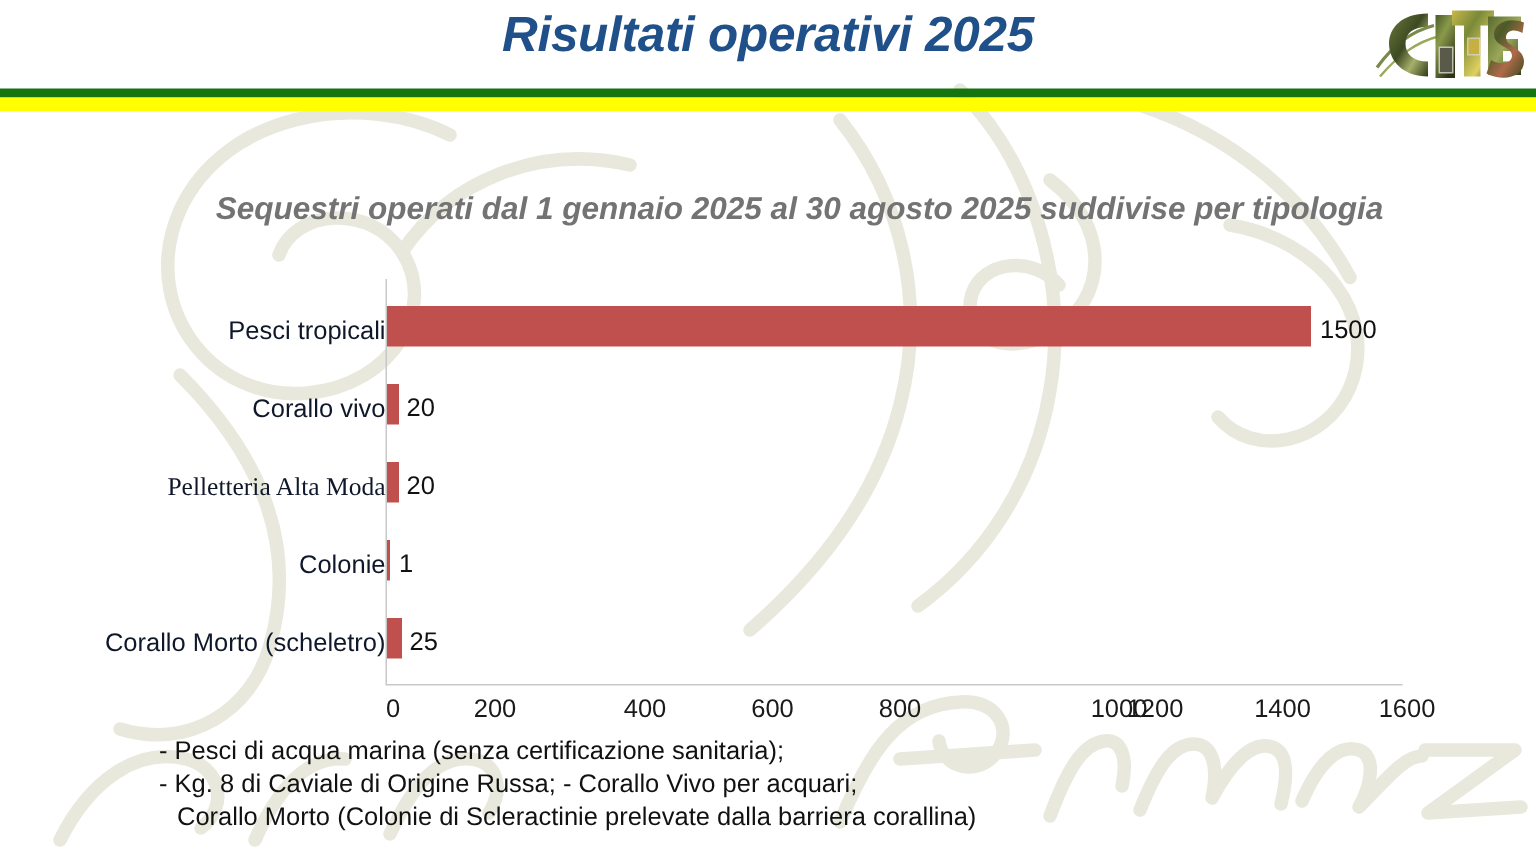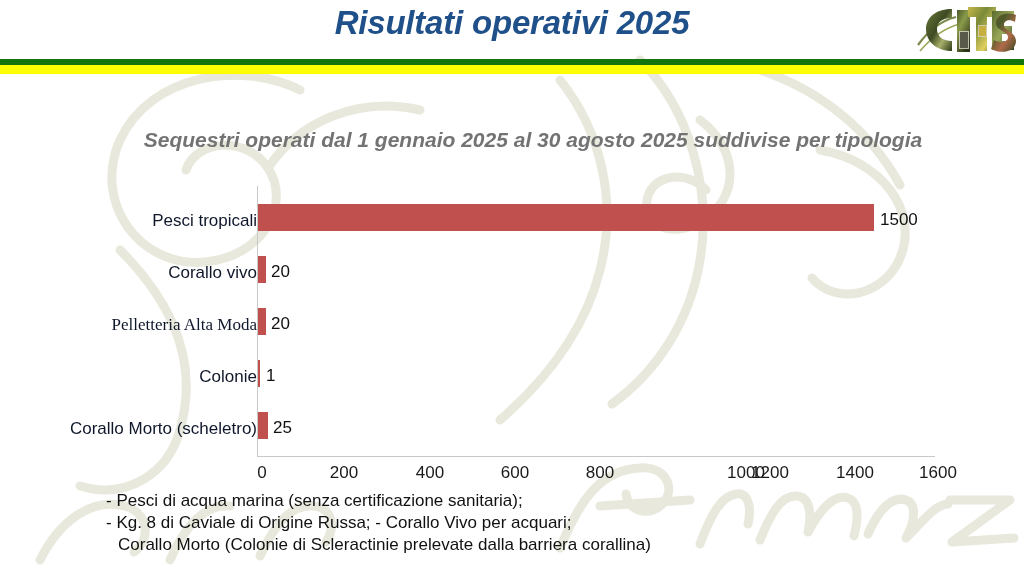--- a/index.html
+++ b/index.html
@@ -209,21 +209,21 @@
   <div class="bar" style="top:174px; width:2px;"></div>
   <div class="bar" style="top:226px; width:10px;"></div>
 
   <div class="bar-value" style="left:880px; top:25px;">1500</div>
   <div class="bar-value" style="left:271px; top:77px;">20</div>
   <div class="bar-value" style="left:271px; top:129px;">20</div>
   <div class="bar-value" style="left:266px; top:181px;">1</div>
   <div class="bar-value" style="left:273px; top:233px;">25</div>
 
   <div class="tick-label" style="left:262px;">0</div>
-  <div class="tick-label" style="left:344px;">200</div>
+  <div class="tick-label" style="left:330px;">200</div>
   <div class="tick-label" style="left:430px;">400</div>
   <div class="tick-label" style="left:515px;">600</div>
   <div class="tick-label" style="left:600px;">800</div>
   <div class="tick-label" style="left:719px;margin-left:27px;">1000</div>
   <div class="tick-label" style="left:770px;">1200</div>
   <div class="tick-label" style="left:855px;">1400</div>
   <div class="tick-label" style="left:938px;">1600</div>
 </div>
 
 <div id="notes">

